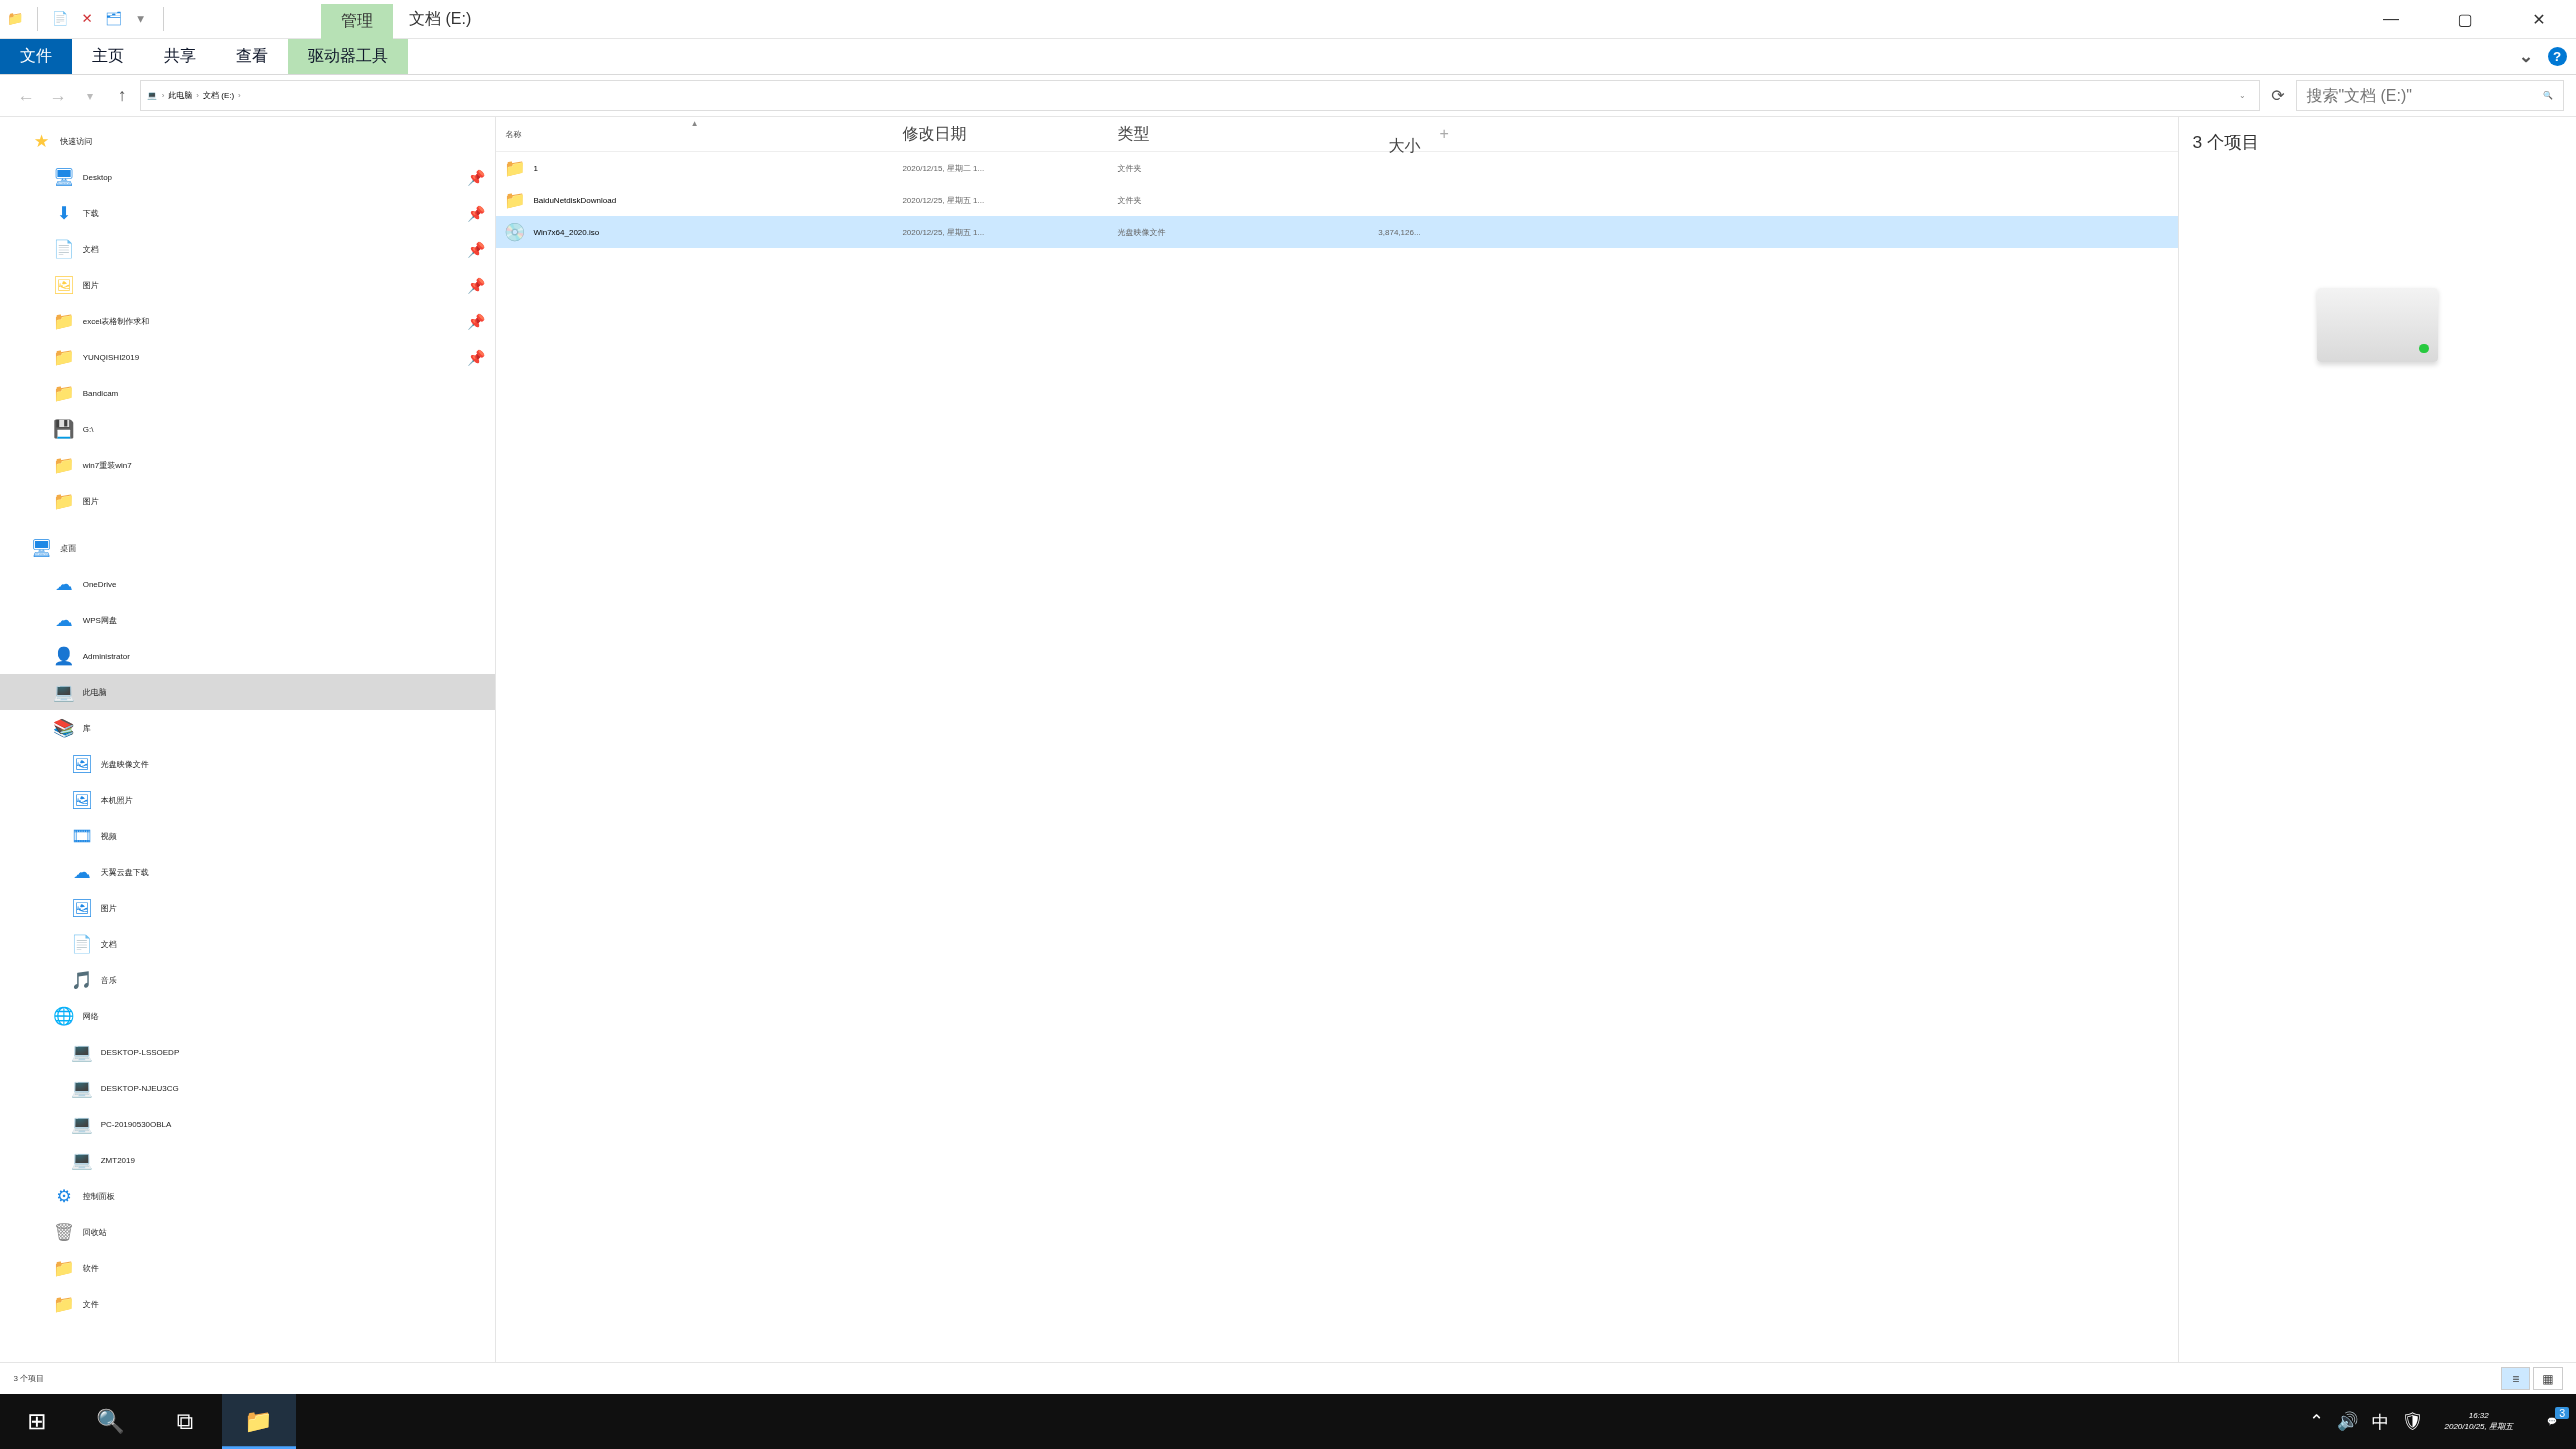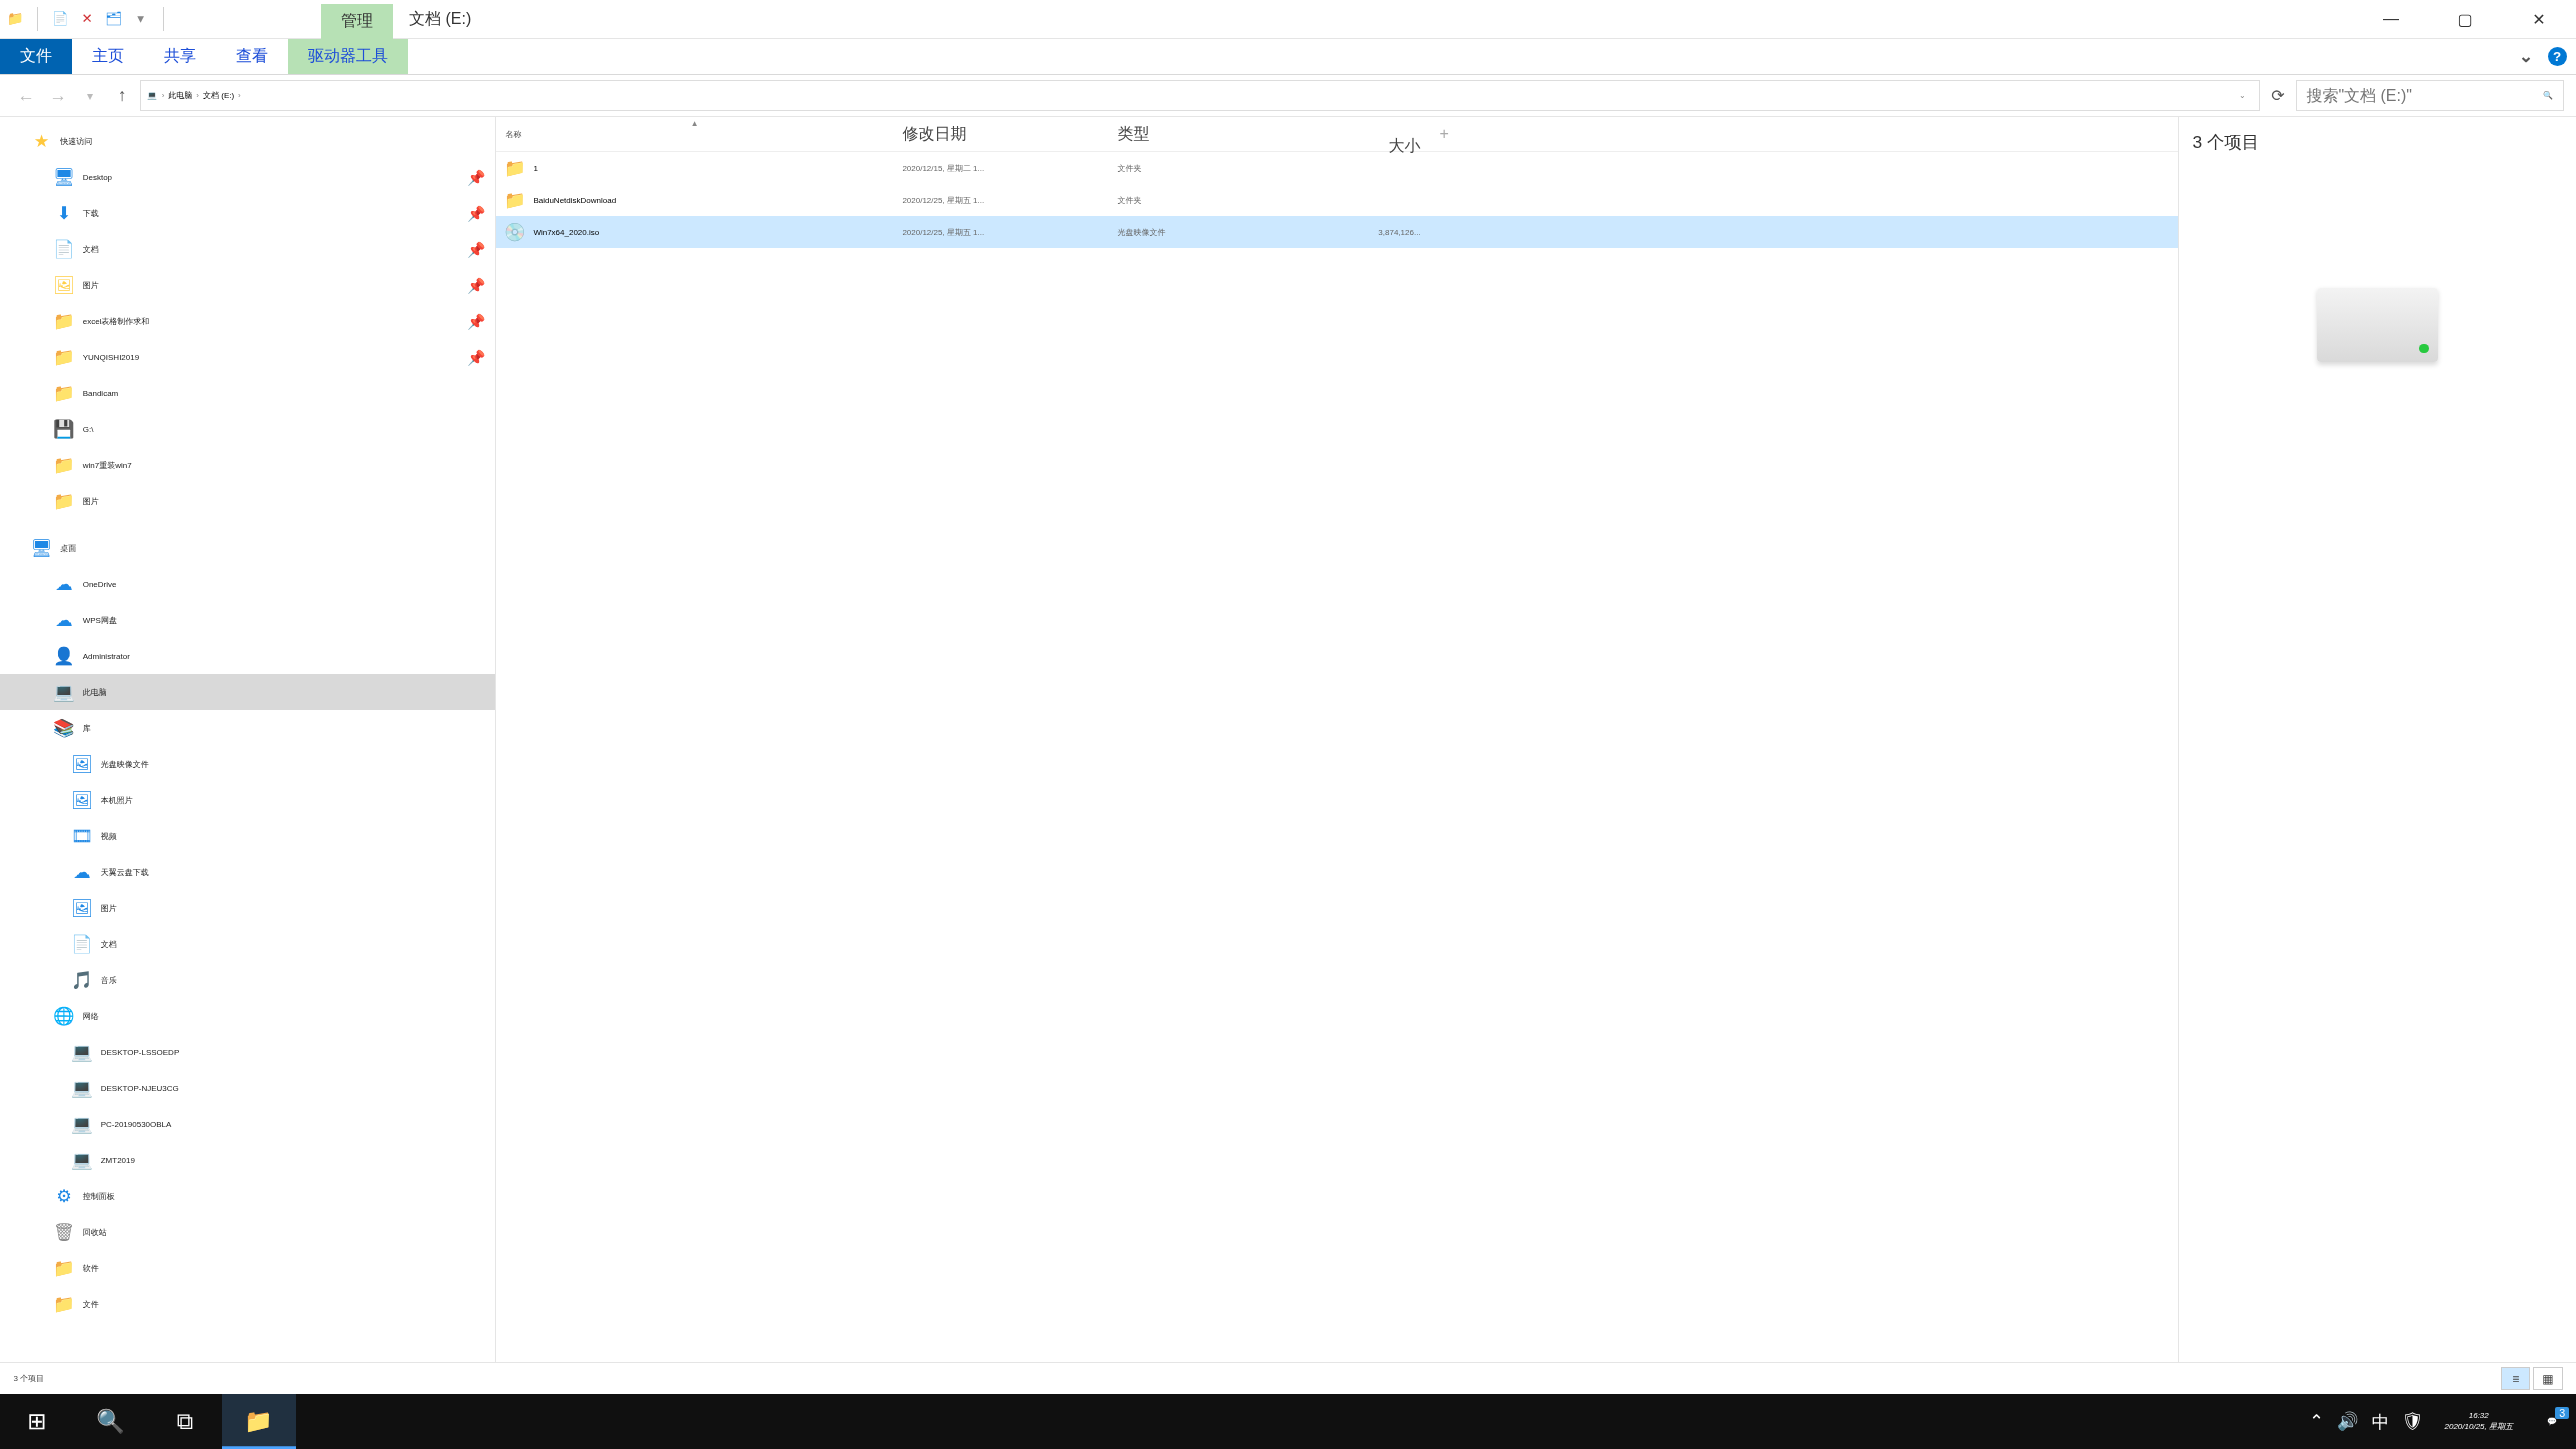--- a/index.html
+++ b/index.html
@@ -11,21 +11,21 @@
 .qat-ico { width:17.4px; height:17.4px; display:flex; align-items:center; justify-content:center; font-size:13.4px; }
 .qat-sep { width:0.7px; height:24px; background:#d0d0d0; margin:0 4px; }
 .title-ribbon-tabs { display:flex; align-items:flex-end; margin-left:auto; margin-right:auto; position:absolute; left:321px; top:0; height:39px; }
 .ctx-tab { background:#b7e1b5; padding:5.4px 20px; font-size:16px; color:#333; height:35px; display:flex; align-items:center; }
 .title-text { padding:9.4px 16px; font-size:16px; color:#333; }
 .wincontrols { margin-left:auto; display:flex; }
 .wincontrols .wbtn { width:74px; display:flex; align-items:center; justify-content:center; font-size:16px; color:#333; }
 .wincontrols .wbtn.close { color:#333; }
 
 .ribbon { height:36px; display:flex; align-items:stretch; border-bottom:0.7px solid #d9d9d9; }
-.ribbon-tab { padding:0 20px; display:flex; align-items:center; font-size:16px; color:#1d4ed8; }
+.ribbon-tab { padding:0 20px; display:flex; align-items:center; font-size:16px; color:#0f172a; }
 .ribbon-tab.file { background:#0063b1; color:#fff; }
 .ribbon-tab.contextual { background:#b7e1b5; }
 .ribbon-right { margin-left:auto; display:flex; align-items:center; padding-right:9.4px; gap:12px; }
 .rr-ico { width:19px; height:19px; border-radius:50%; display:flex; align-items:center; justify-content:center; color:#fff; font-size:13.4px; font-weight:bold; }
 
 .addrbar { height:42px; display:flex; align-items:center; padding:0 12px; gap:4px; border-bottom:0.7px solid #e5e5e5; }
 .navbtn { width:28px; height:28px; display:flex; align-items:center; justify-content:center; font-size:17.4px; color:#555; }
 .navbtn.disabled { color:#bbb; }
 .breadcrumb { flex:1; display:flex; align-items:center; height:31px; border:0.7px solid #ddd; padding:0 6.7px; gap:4px; font-size:16px; background:#fff; }
 .bc-seg { display:flex; align-items:center; gap:6.7px; }

